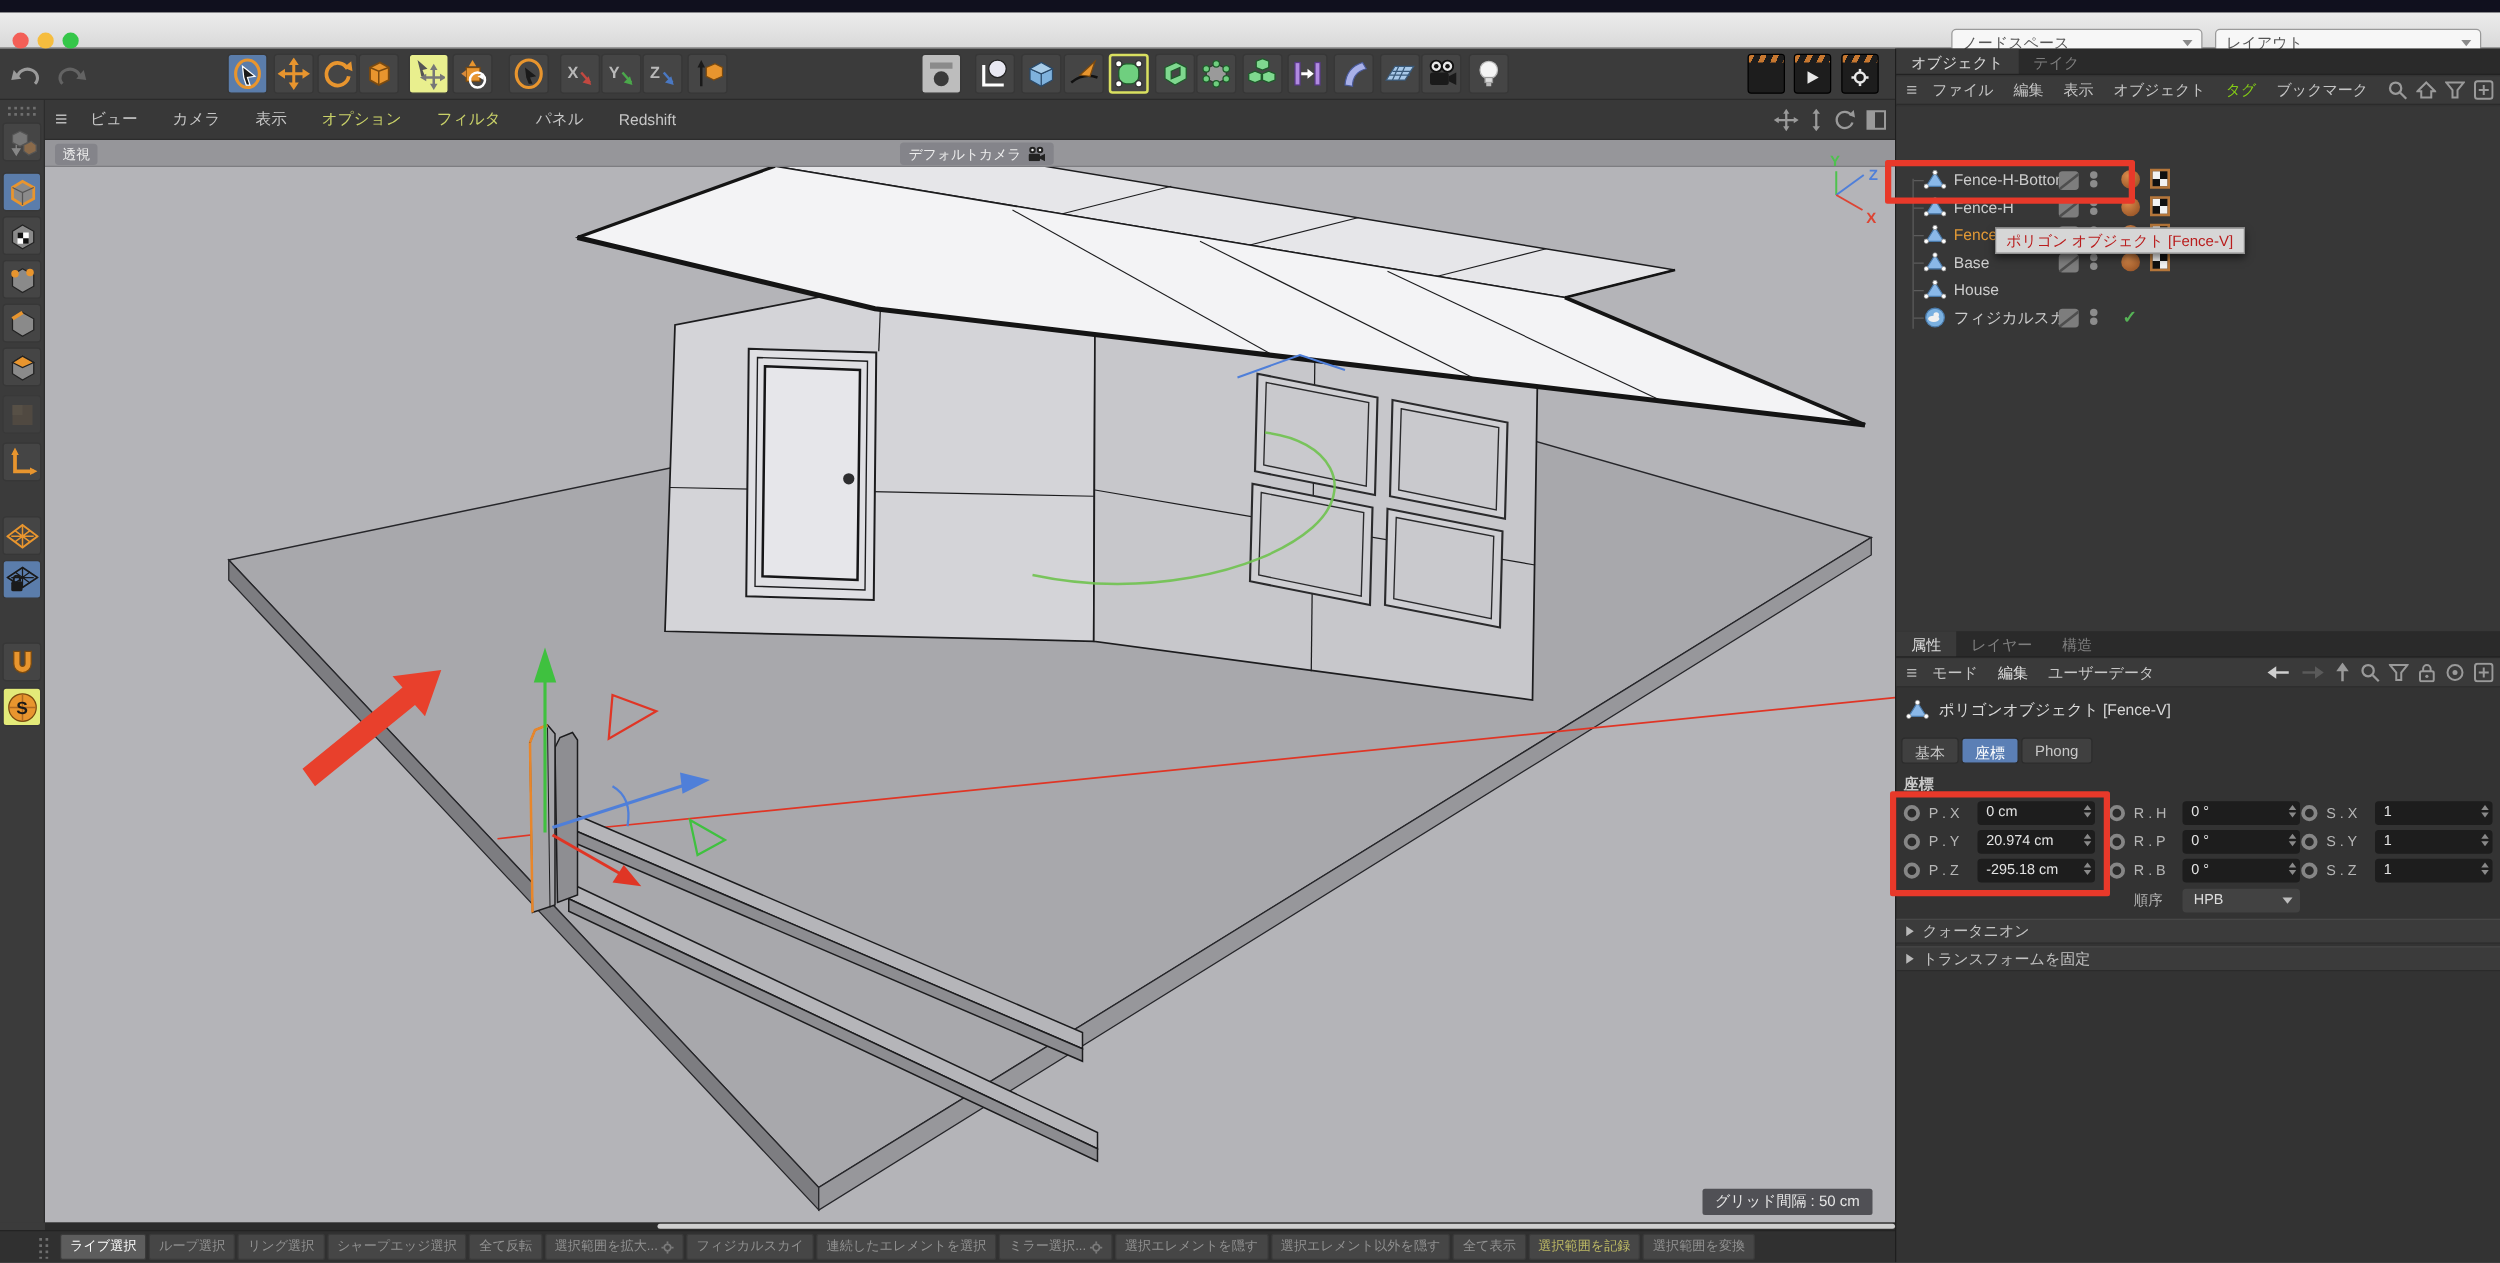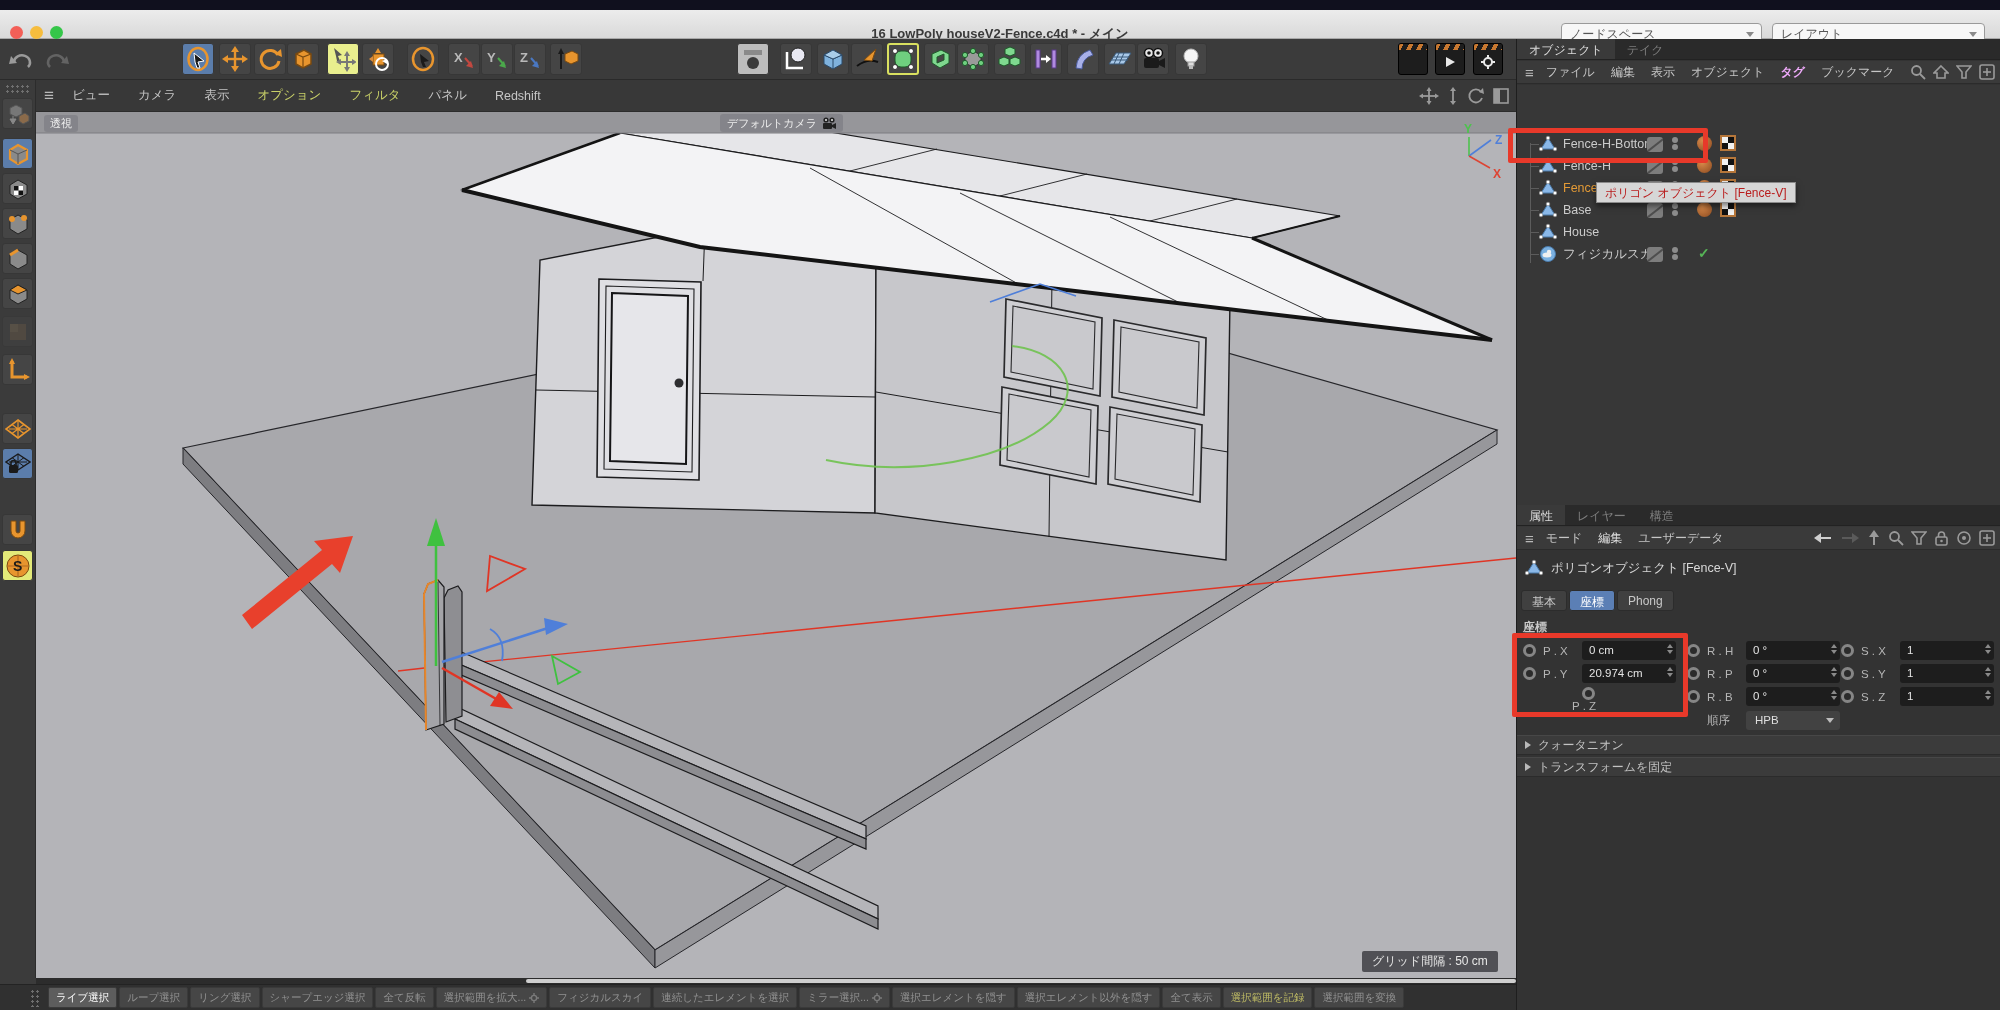--- a/index.html
+++ b/index.html
@@ -46,21 +46,21 @@
   .grip { background-image:radial-gradient(#6f6f6f 1px, transparent 1.2px); background-size:5px 5px; }
 
   
   #right-panel { left:1516px; top:39px; width:484px; height:971px; background:#333; border-left:1px solid #1e1e1e; }
   .ptabs { position:absolute; left:0; width:484px; height:21px; background:#2a2a2a; display:flex; border-bottom:1px solid #222; }
   .ptab { padding:3px 12px 0 12px; font-size:12px; color:#7e7e7e; }
   .ptab.active { background:#3a3a3a; color:#dcdcdc; }
   .pmenu { position:absolute; left:0; width:484px; height:23px; background:#3a3a3a; display:flex; align-items:center; border-bottom:1px solid #2b2b2b; }
   .pmenu .burger { margin:0 12px 0 8px; color:#b9b9b9; font-size:15px; }
   .pmenu-item { margin-right:16px; color:#c6c6c6; font-size:12px; }
-  .pmenu-item.hl { color:#f0abfc;font-weight:bold; }
+  .pmenu-item.hl { color:#84cc16; }
   .pmenu-icons { position:absolute; right:6px; top:3px; display:flex; gap:7px; }
 
   
   #obj-list { position:absolute; left:0; top:46px; width:484px; height:459px; background:#373737; }
   .obj-row { position:absolute; left:0; width:484px; height:22px; display:flex; align-items:center; }
   .obj-row .tree { width:22px; height:22px; position:relative; flex:none; }
   .obj-row .tree::before { content:""; position:absolute; left:14px; top:11px; width:8px; height:1px; background:#5c5c5c; }
   .obj-icon { width:18px; height:18px; flex:none; margin-right:6px; }
   .obj-name { font-size:12.5px; color:#cccccc; white-space:nowrap; }
   .obj-name.sel { color:#e39a36; }
@@ -112,21 +112,20 @@
 </head>
 <body>
 
 <div id="app">
 
   <div class="abs" id="desktop-strip"></div>
   <div class="abs" id="titlebar">
     <div class="tl" style="left:10px;background:#f35f57;"></div>
     <div class="tl" style="left:30px;background:#f6bd3e;"></div>
     <div class="tl" style="left:50px;background:#35c649;"></div>
-    <div id="win-title">16 LowPoly houseV2-Fence.c4d * - メイン</div>
     <div class="tb-dd" style="left:1561px;width:201px;">
       <span>ノードスペース</span><span class="chev"></span>
     </div>
     <div class="tb-dd" style="left:1772px;width:213px;">
       <span>レイアウト</span><span class="chev"></span>
     </div>
   </div>
 
   <div class="abs" id="toolbar">
     <svg class="abs" style="left:8px;top:8px;" width="28" height="24">
@@ -805,21 +804,21 @@
           </span></span>
     </div>
     <div class="fld-row" style="left:6px;top:625px;">
       <span class="radio"></span>
       <span class="fld-label">P . Y</span>
       <span class="fld-input"><span>20.974 cm</span><span class="stepper">
             <i class="up"></i>
             <i class="dn"></i>
           </span></span>
     </div>
-    <div class="fld-row" style="left:24px;top:648px;flex-direction:column;">
+    <div class="fld-row" style="left:6px;top:648px;">
       <span class="radio"></span>
       <span class="fld-label">P . Z</span>
       <span class="fld-input"><span>-295.18 cm</span><span class="stepper">
             <i class="up"></i>
             <i class="dn"></i>
           </span></span>
     </div>
 
     <div class="fld-row" style="left:170px;top:602px;">
       <span class="radio"></span>

